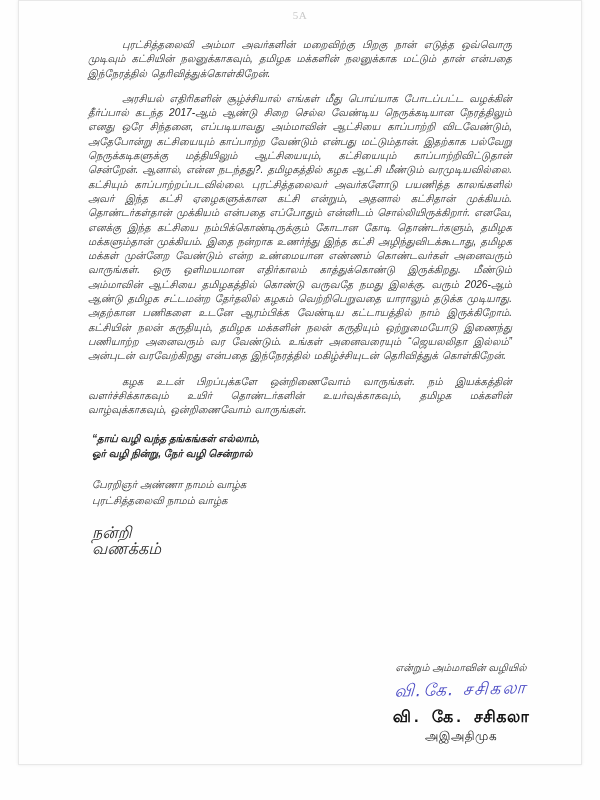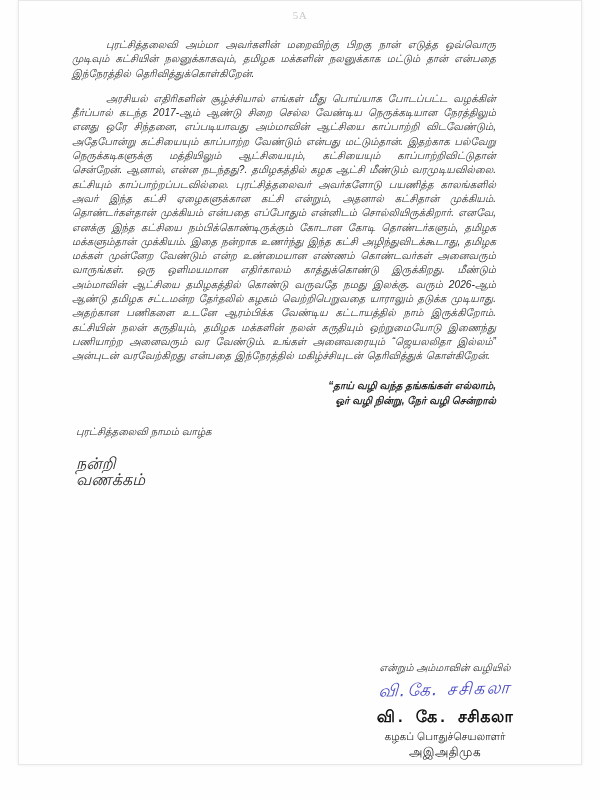--- a/index.html
+++ b/index.html
@@ -41,21 +41,21 @@
     left: 0;
     width: 600px;
     text-align: center;
     font-size: 11px;
     color: #c9c9c9;
     letter-spacing: 0.5px;
   }
 
   #letter-body {
     position: absolute;
-    left: 72px;
+    left: 88px;
     top: 38px;
     width: 424px;
   }
 
   .para {
     margin: 0 0 11px 0;
     text-align: justify;
     text-indent: 34px;
     font-size: 10.2px;
     line-height: 14.3px;
@@ -69,21 +69,21 @@
   .quote-block {
     margin: 14px 0 0 0;
     padding-left: 4px;
     font-size: 10.2px;
     line-height: 15px;
     font-weight: bold;
     font-style: italic;
     color: #1f1f1f;
     font-family: "Liberation Sans", "DejaVu Sans", sans-serif;
   }
-  .quote-line { white-space: nowrap; text-align: right; }
+  .quote-line { white-space: nowrap; }
 
   .slogans {
     margin: 16px 0 0 4px;
     font-size: 10.2px;
     line-height: 15.5px;
     font-style: italic;
     color: #2b2b2b;
     font-family: "Liberation Sans", "DejaVu Sans", sans-serif;
   }
   .slogan-line { white-space: nowrap; }
@@ -94,21 +94,21 @@
     line-height: 15.5px;
     font-style: italic;
     color: #2b2b2b;
     font-family: "Liberation Sans", "DejaVu Sans", sans-serif;
   }
   .closing-line { white-space: nowrap; }
 
   
   #signature-block {
     position: absolute;
-    left: 330px;
+    left: 346px;
     top: 662px;
     width: 230px;
     text-align: center;
   }
 
   .sign-off {
     font-size: 10px;
     font-style: italic;
     color: #2b2b2b;
     font-family: "Liberation Sans", "DejaVu Sans", sans-serif;
@@ -157,42 +157,43 @@
 <body>
 
 <div id="scan-page">
 
   <div class="page-number">5A</div>
 
   <div id="letter-body">
 
     <p class="para">புரட்சித்தலைவி அம்மா அவர்களின் மறைவிற்கு பிறகு நான் எடுத்த ஒவ்வொரு முடிவும் கட்சியின் நலனுக்காகவும், தமிழக மக்களின் நலனுக்காக மட்டும் தான் என்பதை இந்நேரத்தில் தெரிவித்துக்கொள்கிறேன்.</p>
     <p class="para">அரசியல் எதிரிகளின் சூழ்ச்சியால் எங்கள் மீது பொய்யாக போடப்பட்ட வழக்கின் தீர்ப்பால் கடந்த 2017-ஆம் ஆண்டு சிறை செல்ல வேண்டிய நெருக்கடியான நேரத்திலும் எனது ஒரே சிந்தனை, எப்படியாவது அம்மாவின் ஆட்சியை காப்பாற்றி விடவேண்டும், அதேபோன்று கட்சியையும் காப்பாற்ற வேண்டும் என்பது மட்டும்தான். இதற்காக பல்வேறு நெருக்கடிகளுக்கு மத்தியிலும் ஆட்சியையும், கட்சியையும் காப்பாற்றிவிட்டுதான் சென்றேன். ஆனால், என்ன நடந்தது?. தமிழகத்தில் கழக ஆட்சி மீண்டும் வரமுடியவில்லை. கட்சியும் காப்பாற்றப்படவில்லை. புரட்சித்தலைவர் அவர்களோடு பயணித்த காலங்களில் அவர் இந்த கட்சி ஏழைகளுக்கான கட்சி என்றும், அதனால் கட்சிதான் முக்கியம். தொண்டர்கள்தான் முக்கியம் என்பதை எப்போதும் என்னிடம் சொல்லியிருக்கிறார். எனவே, எனக்கு இந்த கட்சியை நம்பிக்கொண்டிருக்கும் கோடான கோடி தொண்டர்களும், தமிழக மக்களும்தான் முக்கியம். இதை நன்றாக உணர்ந்து இந்த கட்சி அழிந்துவிடக்கூடாது, தமிழக மக்கள் முன்னேற வேண்டும் என்ற உண்மையான எண்ணம் கொண்டவர்கள் அனைவரும் வாருங்கள். ஒரு ஒளிமயமான எதிர்காலம் காத்துக்கொண்டு இருக்கிறது. மீண்டும் அம்மாவின் ஆட்சியை தமிழகத்தில் கொண்டு வருவதே நமது இலக்கு. வரும் 2026-ஆம் ஆண்டு தமிழக சட்டமன்ற தேர்தலில் கழகம் வெற்றிபெறுவதை யாராலும் தடுக்க முடியாது. அதற்கான பணிகளை உடனே ஆரம்பிக்க வேண்டிய கட்டாயத்தில் நாம் இருக்கிறோம். கட்சியின் நலன் கருதியும், தமிழக மக்களின் நலன் கருதியும் ஒற்றுமையோடு இணைந்து பணியாற்ற அனைவரும் வர வேண்டும். உங்கள் அனைவரையும் “ஜெயலலிதா இல்லம்” அன்புடன் வரவேற்கிறது என்பதை இந்நேரத்தில் மகிழ்ச்சியுடன் தெரிவித்துக் கொள்கிறேன்.</p>
+    <p class="para">கழக உடன் பிறப்புக்களே ஒன்றிணைவோம் வாருங்கள். நம் இயக்கத்தின் வளர்ச்சிக்காகவும் உயிர் தொண்டர்களின் உயர்வுக்காகவும், தமிழக மக்களின் வாழ்வுக்காகவும், ஒன்றிணைவோம் வாருங்கள்.</p>
 
     <div class="quote-block">
       <div class="quote-line">“தாய் வழி வந்த தங்கங்கள் எல்லாம்,</div>
       <div class="quote-line">ஓர் வழி நின்று, நேர் வழி சென்றால்</div>
     </div>
 
     <div class="slogans">
+      <div class="slogan-line">பேரறிஞர் அண்ணா நாமம் வாழ்க</div>
       <div class="slogan-line">புரட்சித்தலைவி நாமம் வாழ்க</div>
     </div>
 
     <div class="closing">
       <div class="closing-line">நன்றி</div>
       <div class="closing-line">வணக்கம்</div>
     </div>
 
   </div>
 
   <div id="signature-block">
     <div class="sign-off">என்றும் அம்மாவின் வழியில்</div>
 
     <div class="handwritten-signature" id="handwritten-signature" style="color: rgb(59, 59, 191);">வி.கே. சசிகலா</div>
 
     <div class="printed-name">வி. கே. சசிகலா</div>
 
-    <div class="designation">கழகப் பொதுச்செயலாளர்</div>
 
     <div class="party-name">அஇஅதிமுக</div>
   </div>
 
 </div>
 
 </body></html>

